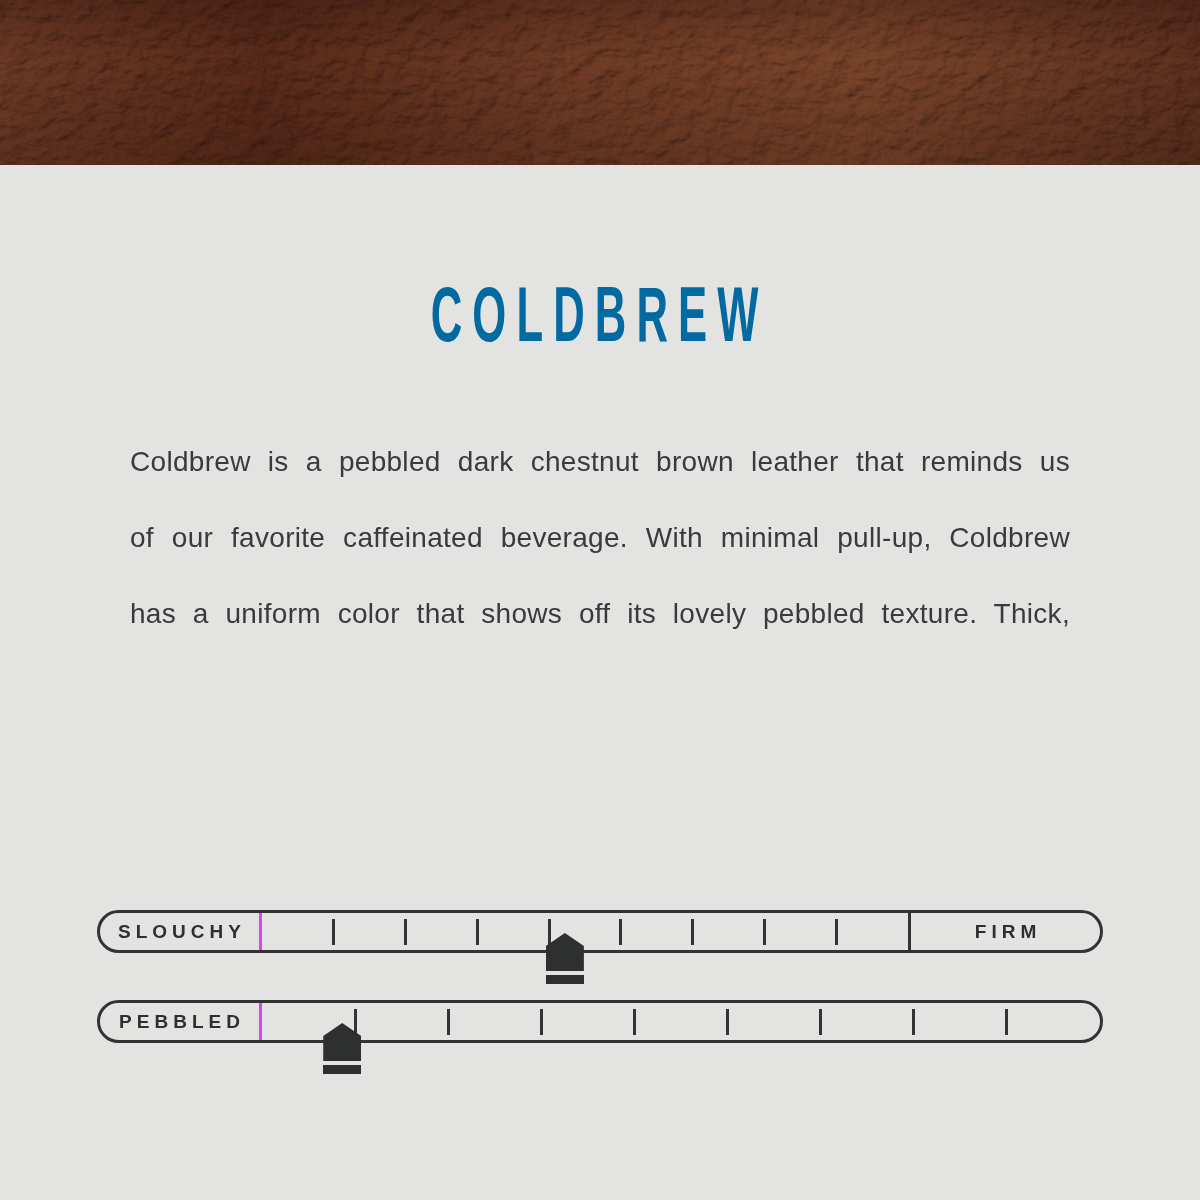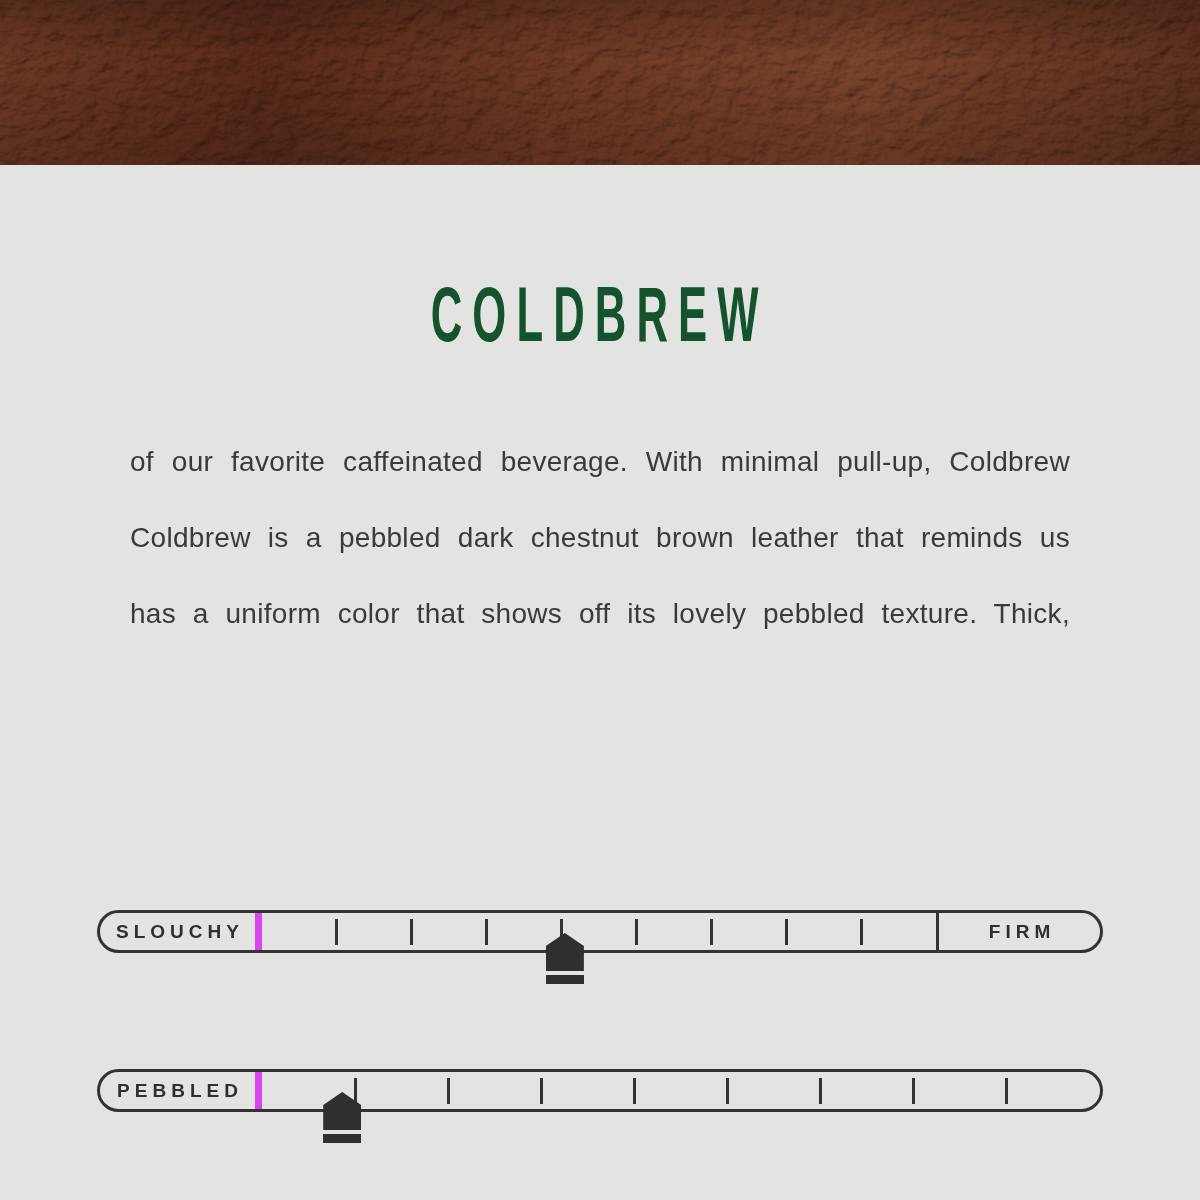--- a/index.html
+++ b/index.html
@@ -20,21 +20,21 @@
   .hero svg { display:block; }
 
   
   .title {
     position:absolute; top:272px; left:0;
     width:1200px; height:84px;
     text-align:center;
     line-height:84px;
     font-size:78px;
     font-weight:bold;
-    color:#14532d;
+    color:#0369a1;
     white-space:nowrap;
   }
   .title .condense {
     display:inline-block;
     letter-spacing:18px;
     transform:scaleX(0.56);
     transform-origin:50% 50%;
   }
 
   
@@ -60,31 +60,31 @@
   
   .slider {
     position:absolute; left:97px;
     width:1006px; height:43px;
     border:3px solid #333;
     border-radius:26px;
     display:flex;
     background:transparent;
   }
   .slider.s1 { top:910px; }
-  .slider.s2 { top:1069px; }
+  .slider.s2 { top:1000px; }
 
   .cap {
     display:flex; align-items:center; justify-content:center;
     font-size:19px; font-weight:bold;
     letter-spacing:5px; text-indent:5px;
     color:#2f2f2f;
     white-space:nowrap;
   }
-  .cap-left  { width:162px; border-right:7px solid #d946ef; }
-  .cap-right { width:164px; border-left:3px solid #333; margin-left:auto; }
+  .cap-left  { width:162px; border-right:3px solid #d946ef; }
+  .cap-right { width:192px; border-left:3px solid #333; margin-left:auto; }
 
   .track { flex:1; position:relative; }
   .tick {
     position:absolute; top:50%;
     transform:translateY(-50%);
     width:3px; height:26px;
     background:#333;
   }
 
   .marker {
@@ -129,22 +129,22 @@
       </linearGradient>
     </defs>
     <rect width="1200" height="165" fill="url(#leatherGrad)" filter="url(#leatherFx)"></rect>
     <rect width="1200" height="165" fill="url(#shadeGrad)"></rect>
   </svg>
 </div>
 
 <h1 class="title"><span class="condense">COLDBREW</span></h1>
 
 <div class="description">
+    <div class="line">Coldbrew is a pebbled dark chestnut brown leather that reminds us</div>
     <div class="line">of our favorite caffeinated beverage.  With minimal pull-up, Coldbrew</div>
-    <div class="line">Coldbrew is a pebbled dark chestnut brown leather that reminds us</div>
     <div class="line">has a uniform color that shows off its lovely pebbled texture.  Thick,</div>
   </div>
 
 <div class="slider s1">
   <div class="cap cap-left">SLOUCHY</div>
   <div class="track">
       <div class="tick" style="left: calc(11.1111% - 1.5px);"></div>
       <div class="tick" style="left: calc(22.2222% - 1.5px);"></div>
       <div class="tick" style="left: calc(33.3333% - 1.5px);"></div>
       <div class="tick" style="left: calc(44.4444% - 1.5px);"></div>

